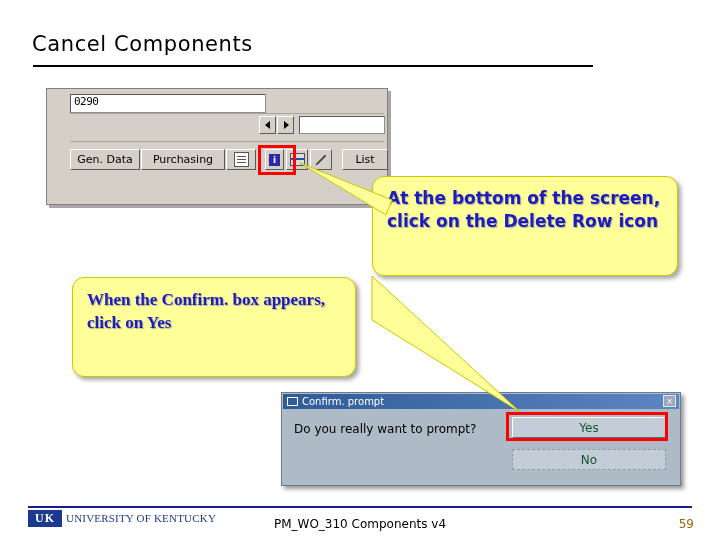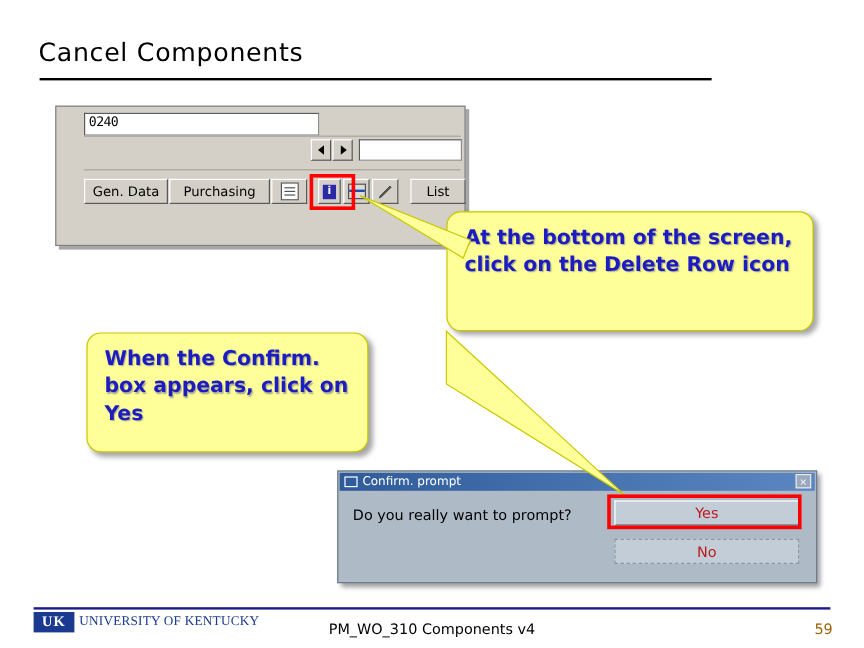--- a/index.html
+++ b/index.html
@@ -308,22 +308,23 @@
   }
   .callout-top {
     left: 372px;
     top: 176px;
     width: 306px;
     height: 100px;
   }
   .callout-left {
     left: 72px;
     top: 277px;
-    width: 235px;
+    width: 284px;
     height: 100px;
+    font-family: Liberation Serif, serif;
   }
   .tail {
     position: absolute;
     z-index: 2;
   }
 
   
   .confirm {
     position: absolute;
     left: 281px;
@@ -372,21 +373,21 @@
     font-family: "DejaVu Sans", sans-serif;
   }
   .confirm-btn {
     position: absolute;
     background: #c2cdd8;
     border: 1px solid #ffffff;
     border-right-color: #5a6a78;
     border-bottom-color: #5a6a78;
     box-sizing: border-box;
     font-size: 12px;
-    color: #b91c1c;
+    color: #14532d;
     display: flex;
     align-items: center;
     justify-content: center;
     font-family: "DejaVu Sans", sans-serif;
   }
   .btn-yes {
     left: 230px;
     top: 24px;
     width: 154px;
     height: 21px;
@@ -469,21 +470,21 @@
 <body>
 
 <div class="slide">
 
   <div class="title">Cancel Components</div>
   <div class="title-rule"></div>
 
 
   <div class="sap-shot">
     <div class="sap-field-row"></div>
-    <div class="sap-field-val">0240</div>
+    <div class="sap-field-val">0290</div>
     <div class="sap-sep"></div>
 
     <div class="sap-scroll">
       <div class="sap-sbtn left">
         <span class="sap-arrow l"></span>
       </div>
       <div class="sap-sbtn right">
         <span class="sap-arrow r"></span>
       </div>
       <div class="sap-scroll-field"></div>

